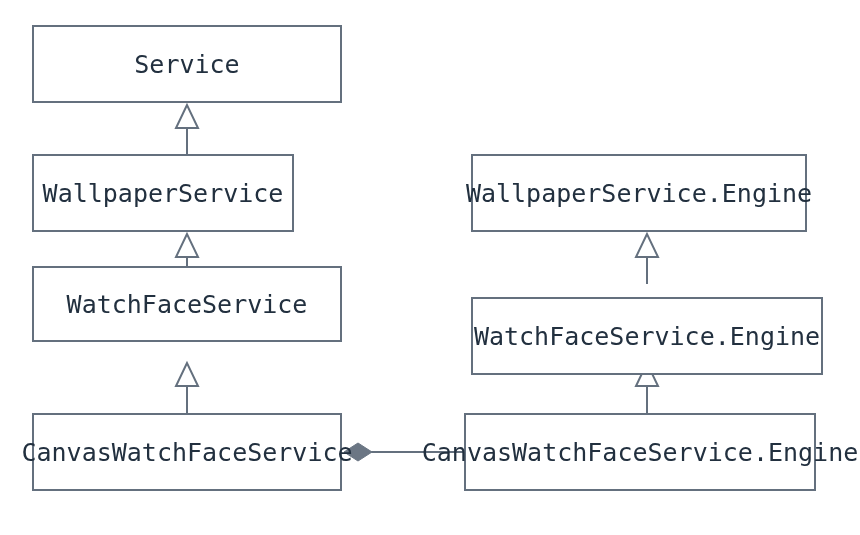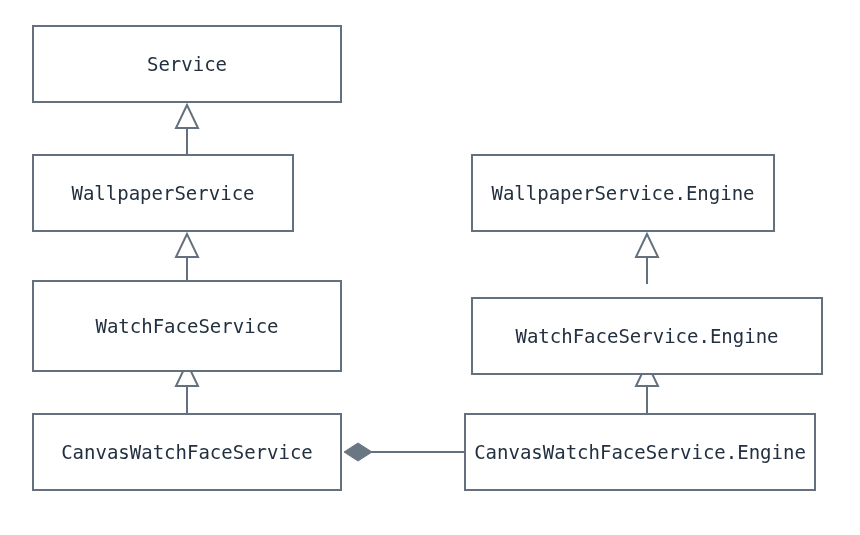--- a/index.html
+++ b/index.html
@@ -47,29 +47,29 @@
   }
   .node {
     position: absolute;
     box-sizing: border-box;
     border: 2px solid var(--line);
     background: var(--box-fill);
     display: flex;
     align-items: center;
     justify-content: center;
     font-family: "DejaVu Sans Mono", "Liberation Mono", monospace;
-    font-size: 19px;
+    font-size: 25px;
     color: var(--text);
     white-space: nowrap;
   }
   #n-service          { left: 32px;  top: 25px;  width: 310px; height: 78px; }
   #n-wallpaper        { left: 32px;  top: 154px; width: 262px; height: 78px; }
-  #n-watchface        { left: 32px;  top: 280px; width: 310px; height: 92px; }
+  #n-watchface        { left: 32px;  top: 266px; width: 310px; height: 76px; }
   #n-canvas           { left: 32px;  top: 413px; width: 310px; height: 78px; }
-  #n-wallpaper-engine { left: 471px; top: 154px; width: 304px; height: 78px; }
+  #n-wallpaper-engine { left: 471px; top: 154px; width: 336px; height: 78px; }
   #n-watchface-engine { left: 471px; top: 297px; width: 352px; height: 78px; }
   #n-canvas-engine    { left: 464px; top: 413px; width: 352px; height: 78px; }
 </style>
 </head>
 <body>
 
 <div class="canvas">
 
   <svg class="connectors" viewBox="0 0 860 535" xmlns="http://www.w3.org/2000/svg">
 

